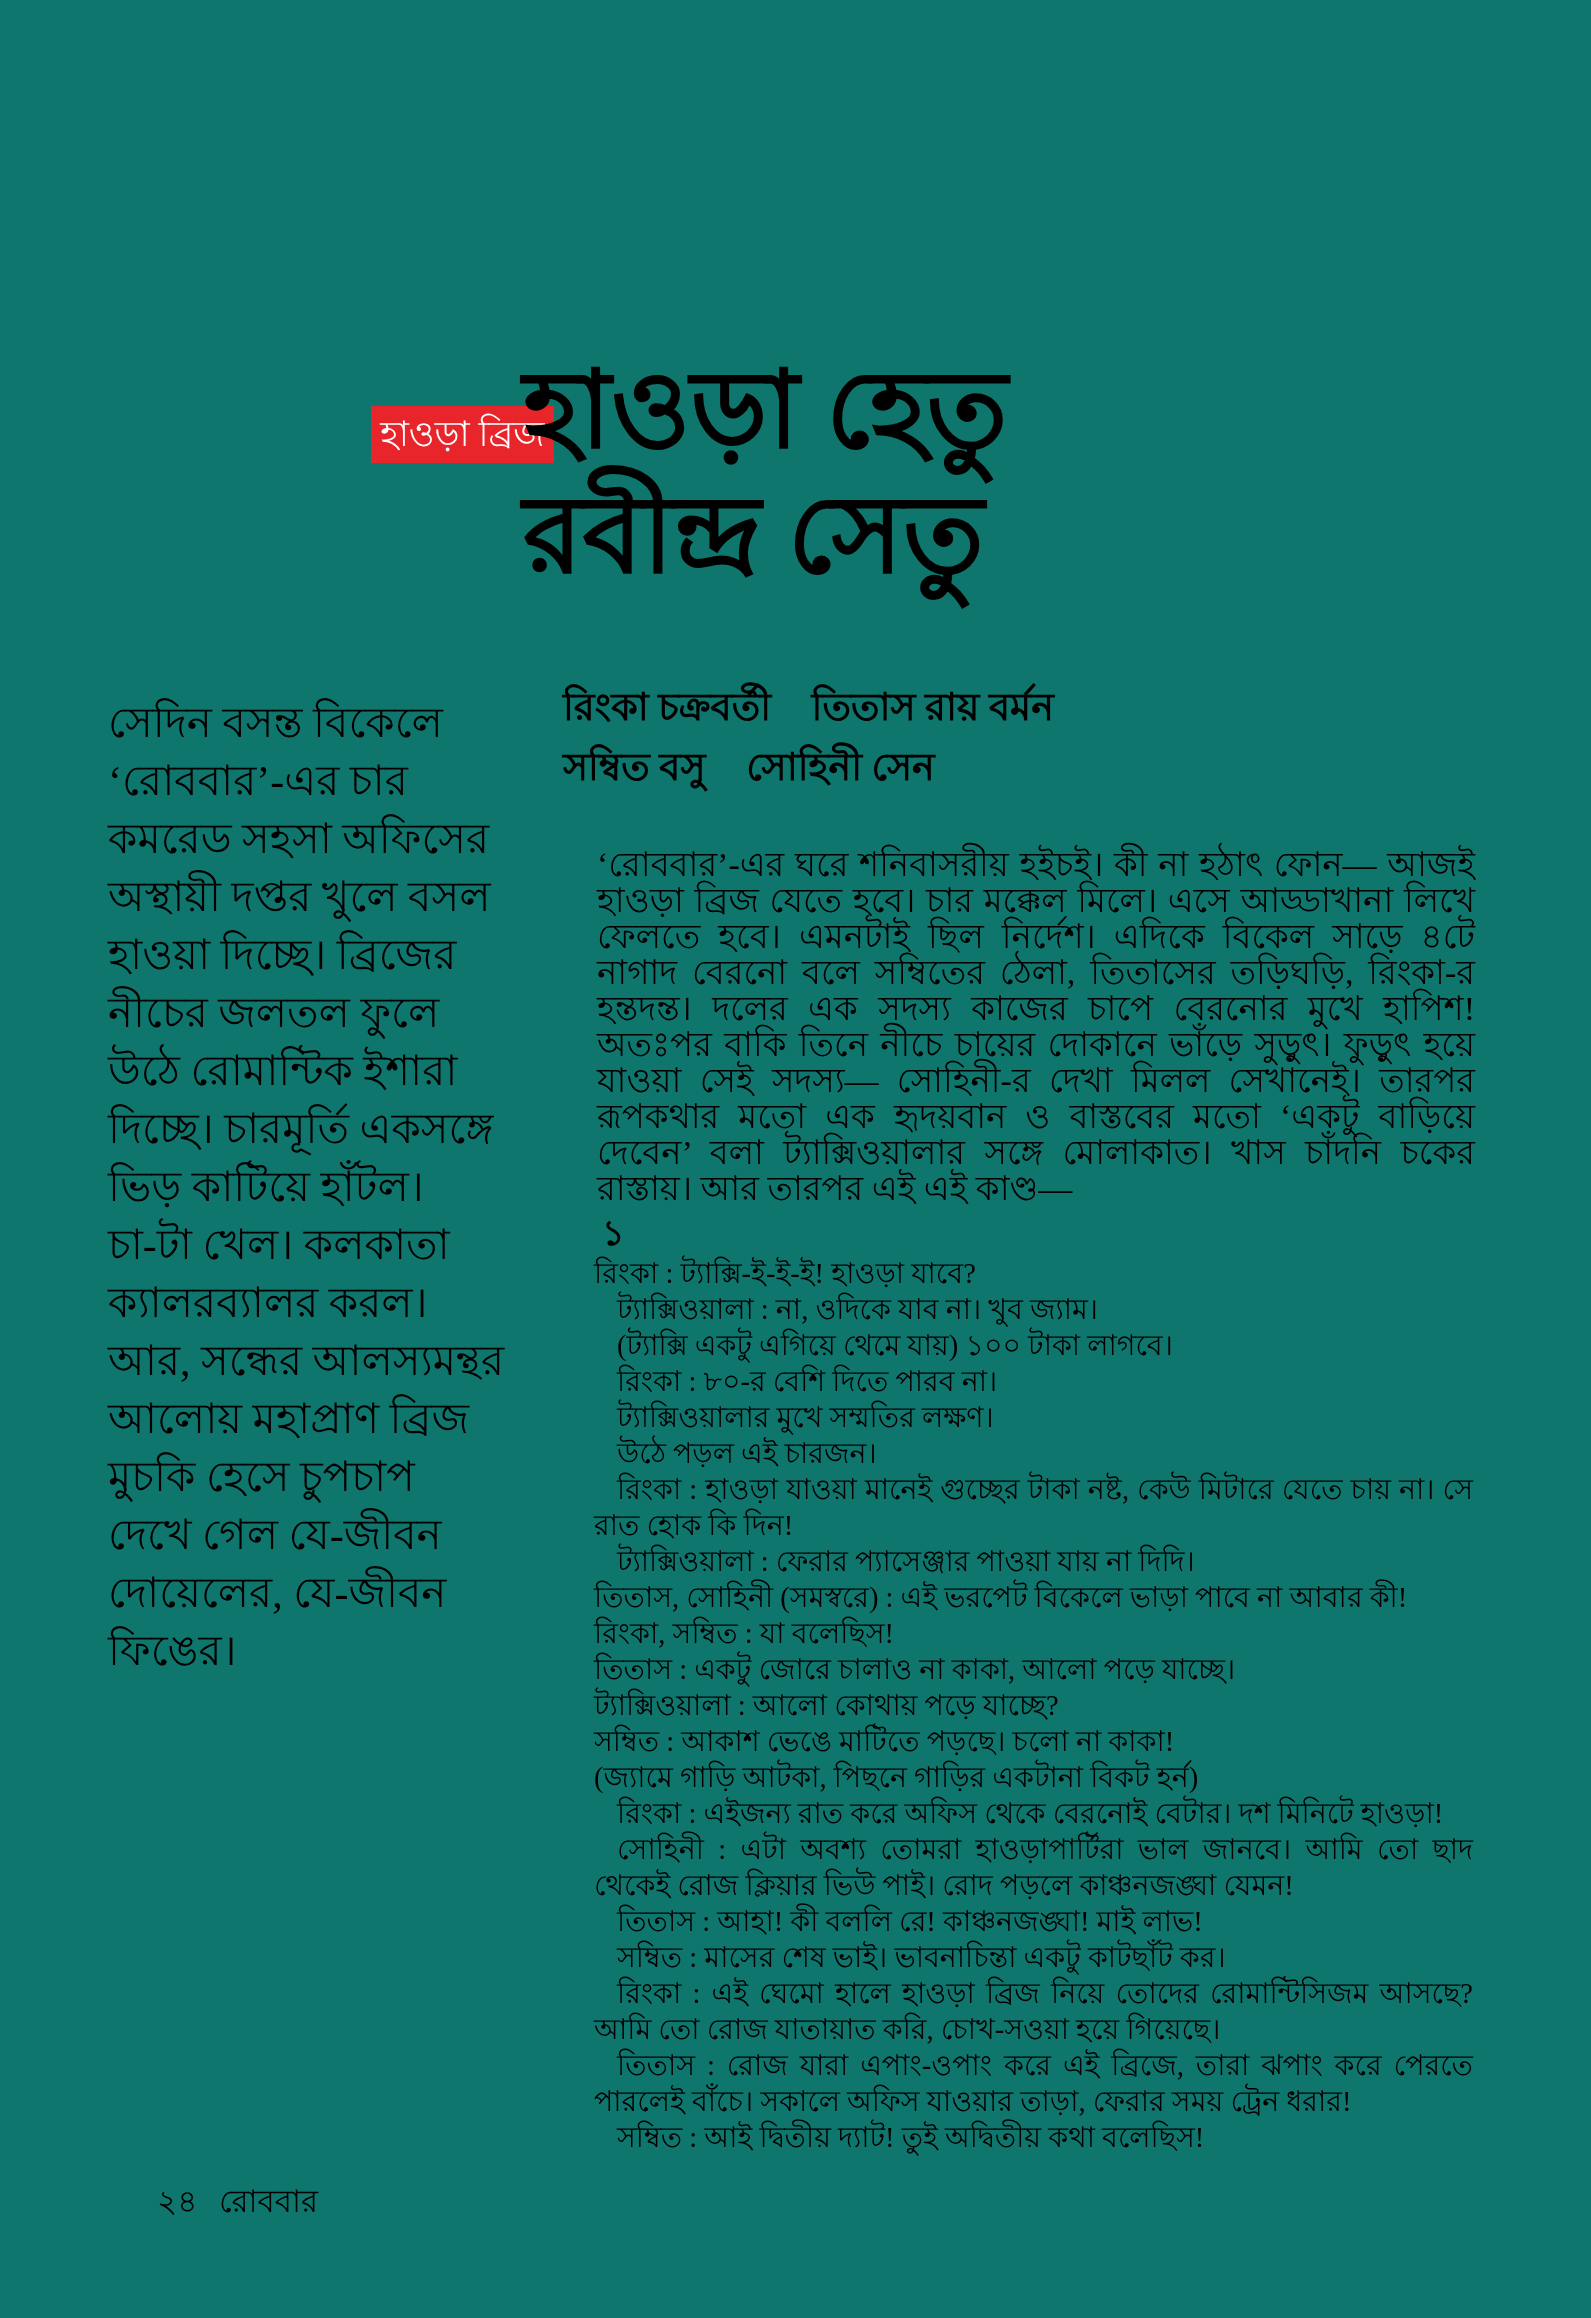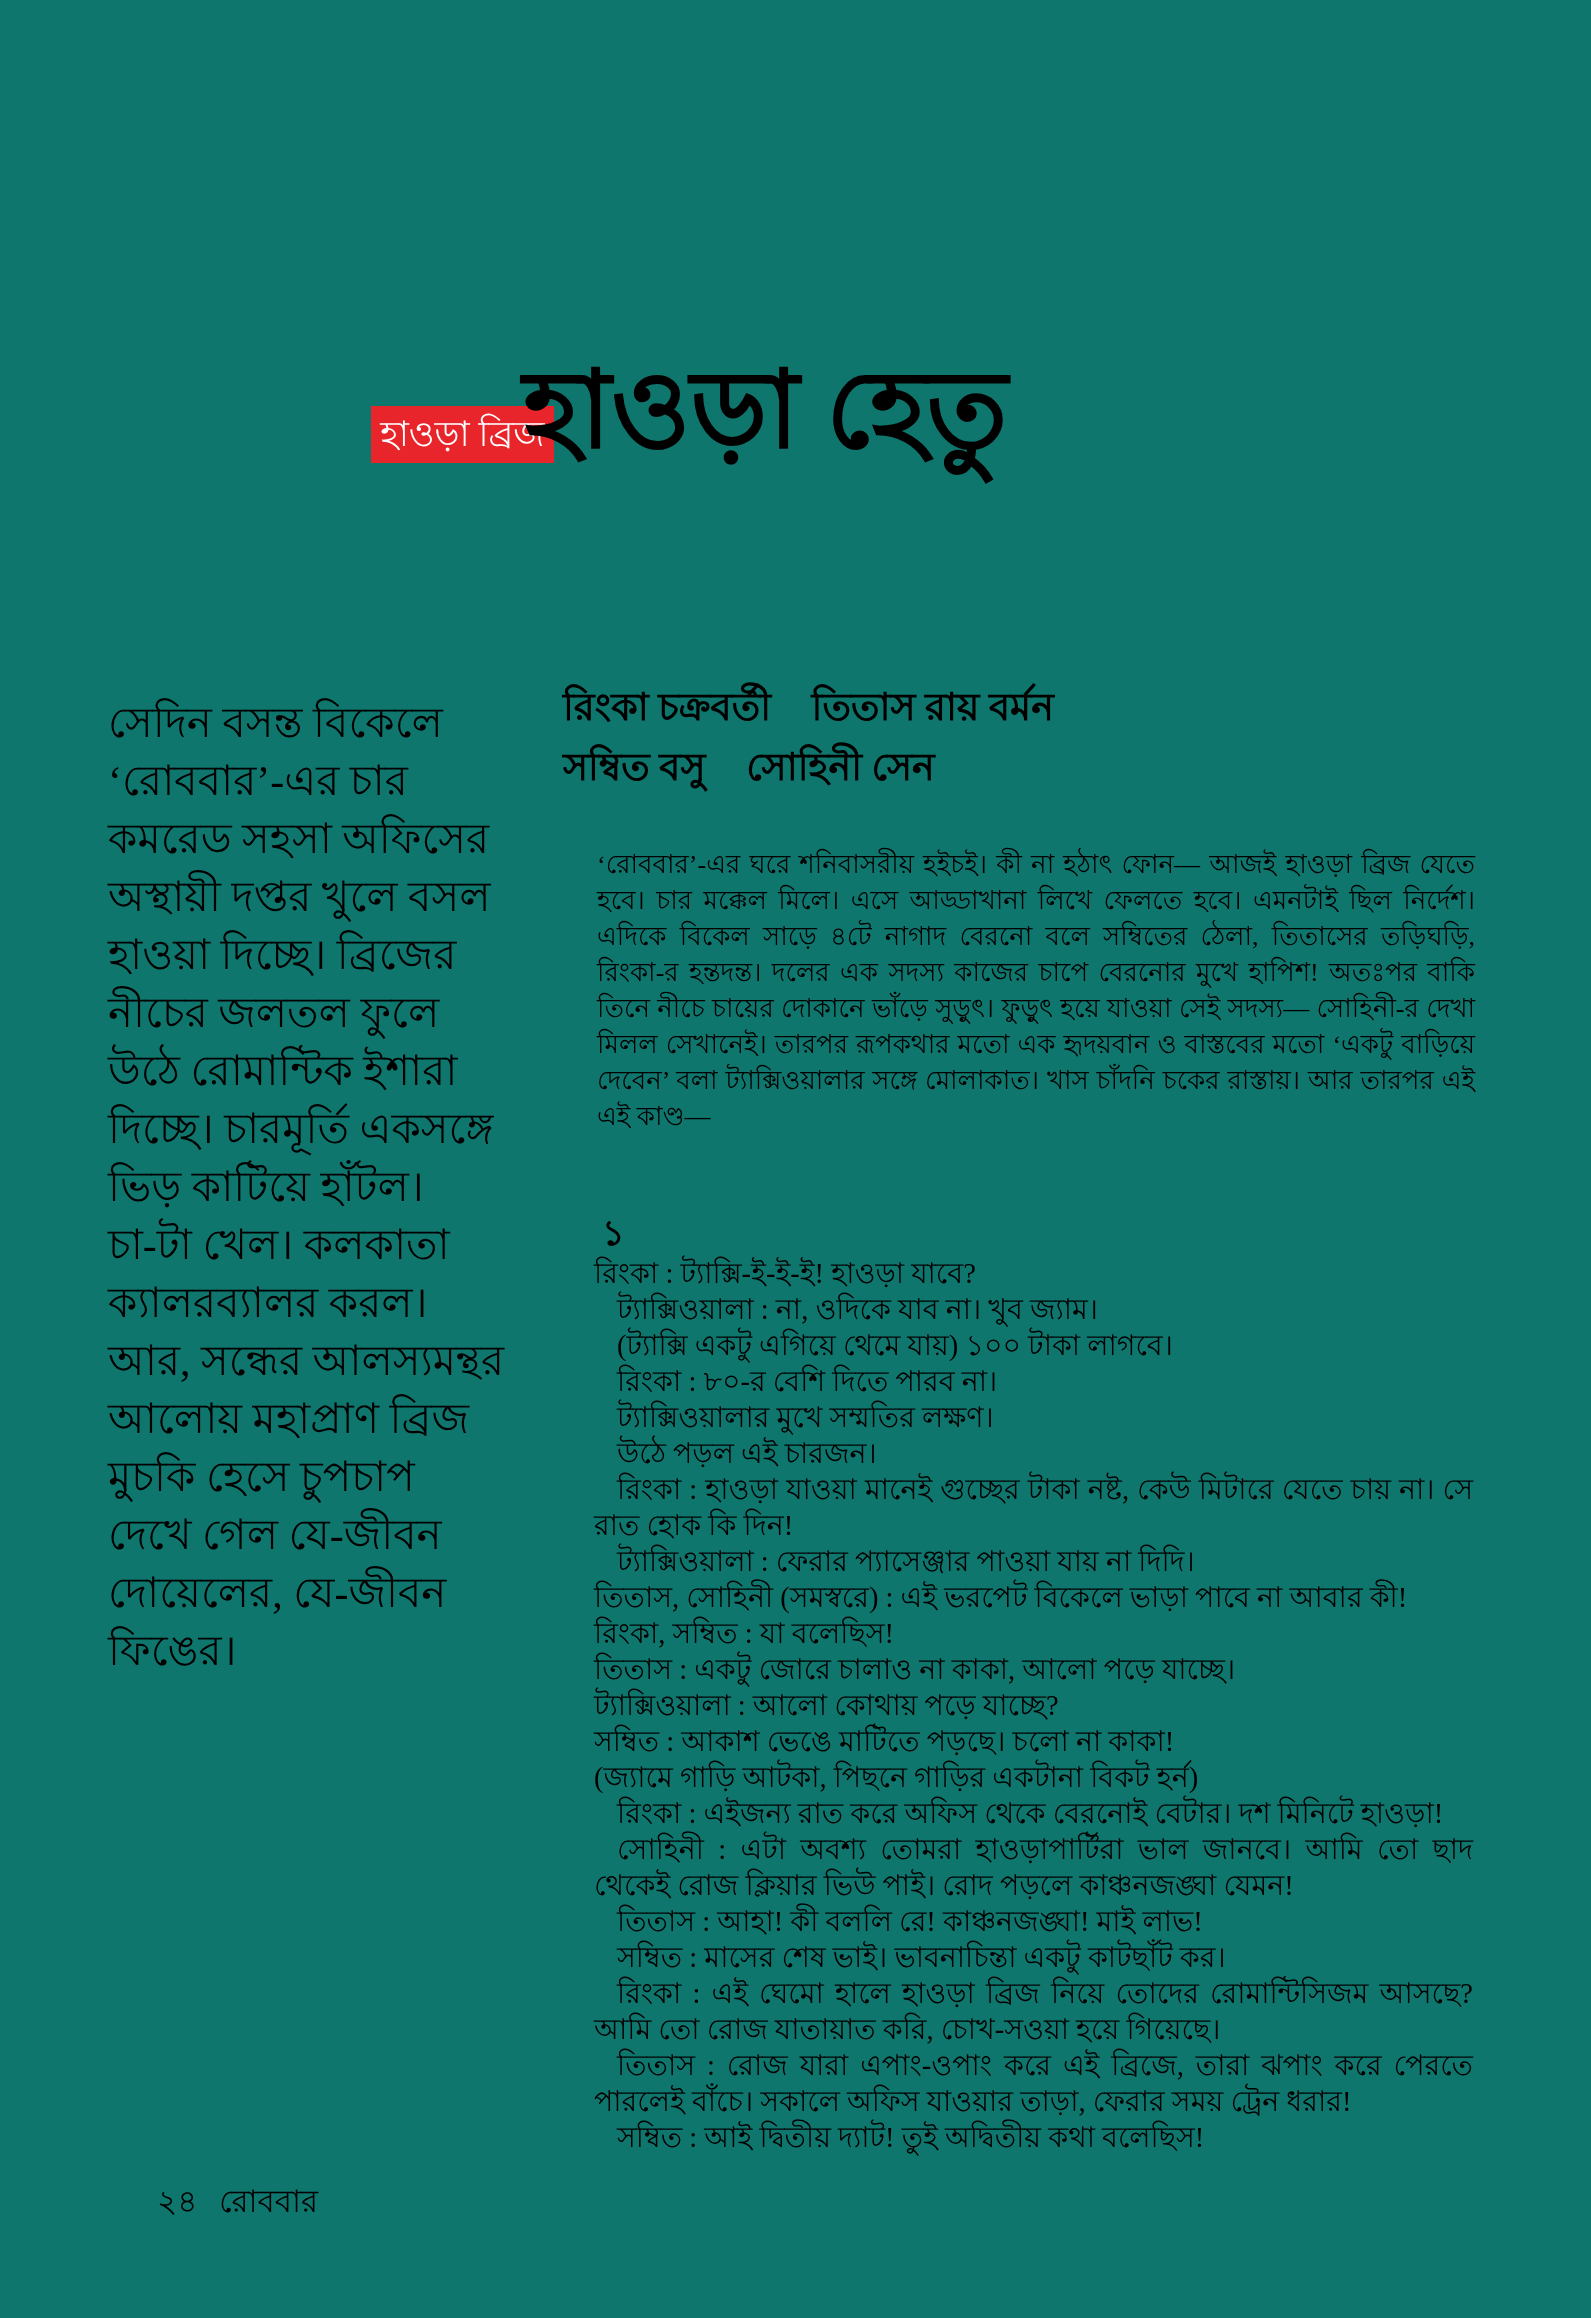--- a/index.html
+++ b/index.html
@@ -58,21 +58,21 @@
     text-align: left;
     font-size: 42px;
     line-height: 58px;
   }
   .left-col .lcl { white-space: nowrap; }
   .intro {
     position: absolute;
     left: 597px;
     top: 847px;
     width: 878px;
-    font-size: 26px;
+    font-size: 34px;
     line-height: 36px;
     text-align: justify;
   }
   .section-number {
     position: absolute;
     left: 602px;
     top: 1206px;
     font-size: 35px;
     font-weight: bold;
   }
@@ -100,20 +100,21 @@
 <body>
 
 <div class="page">
 
   <div class="kicker">
     <span>হাওড়া ব্রিজ</span>
   </div>
 
   <div class="headline">
     <div>হাওড়া হেতু</div>
+    <div>রবীন্দ্র সেতু</div>
   </div>
 
   <div class="authors">
     <div class="row">
       <span class="name">রিংকা চক্রবর্তী</span>
       <span class="name">তিতাস রায় বর্মন</span>
     </div>
     <div class="row">
       <span class="name">সম্বিত বসু</span>
       <span class="name">সোহিনী সেন</span>

